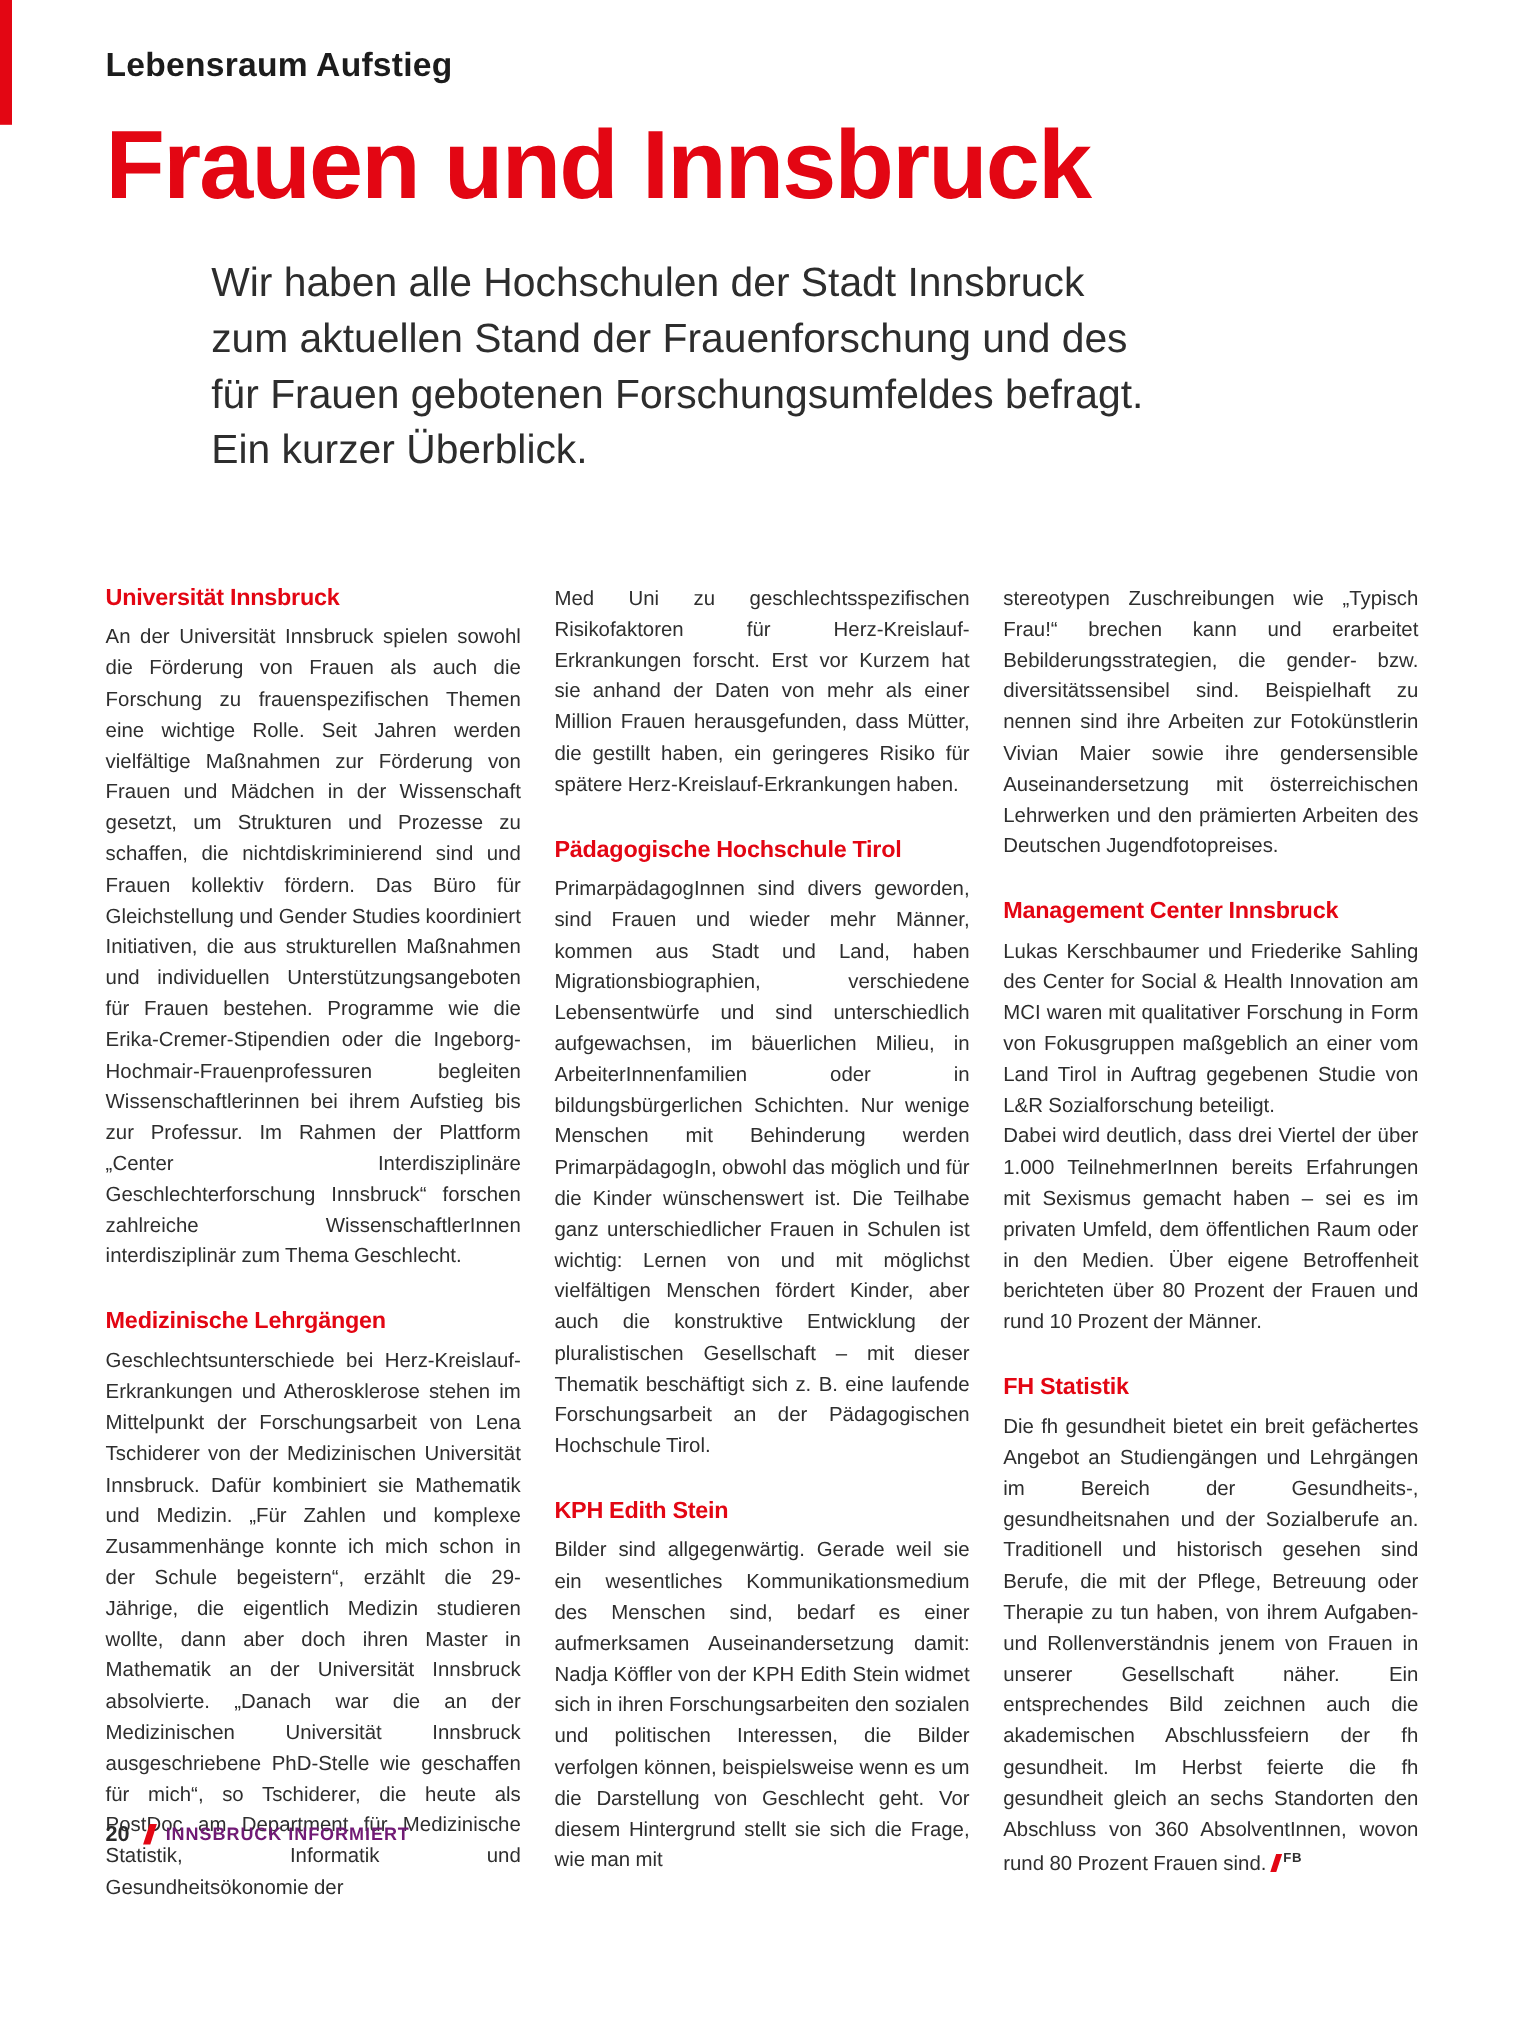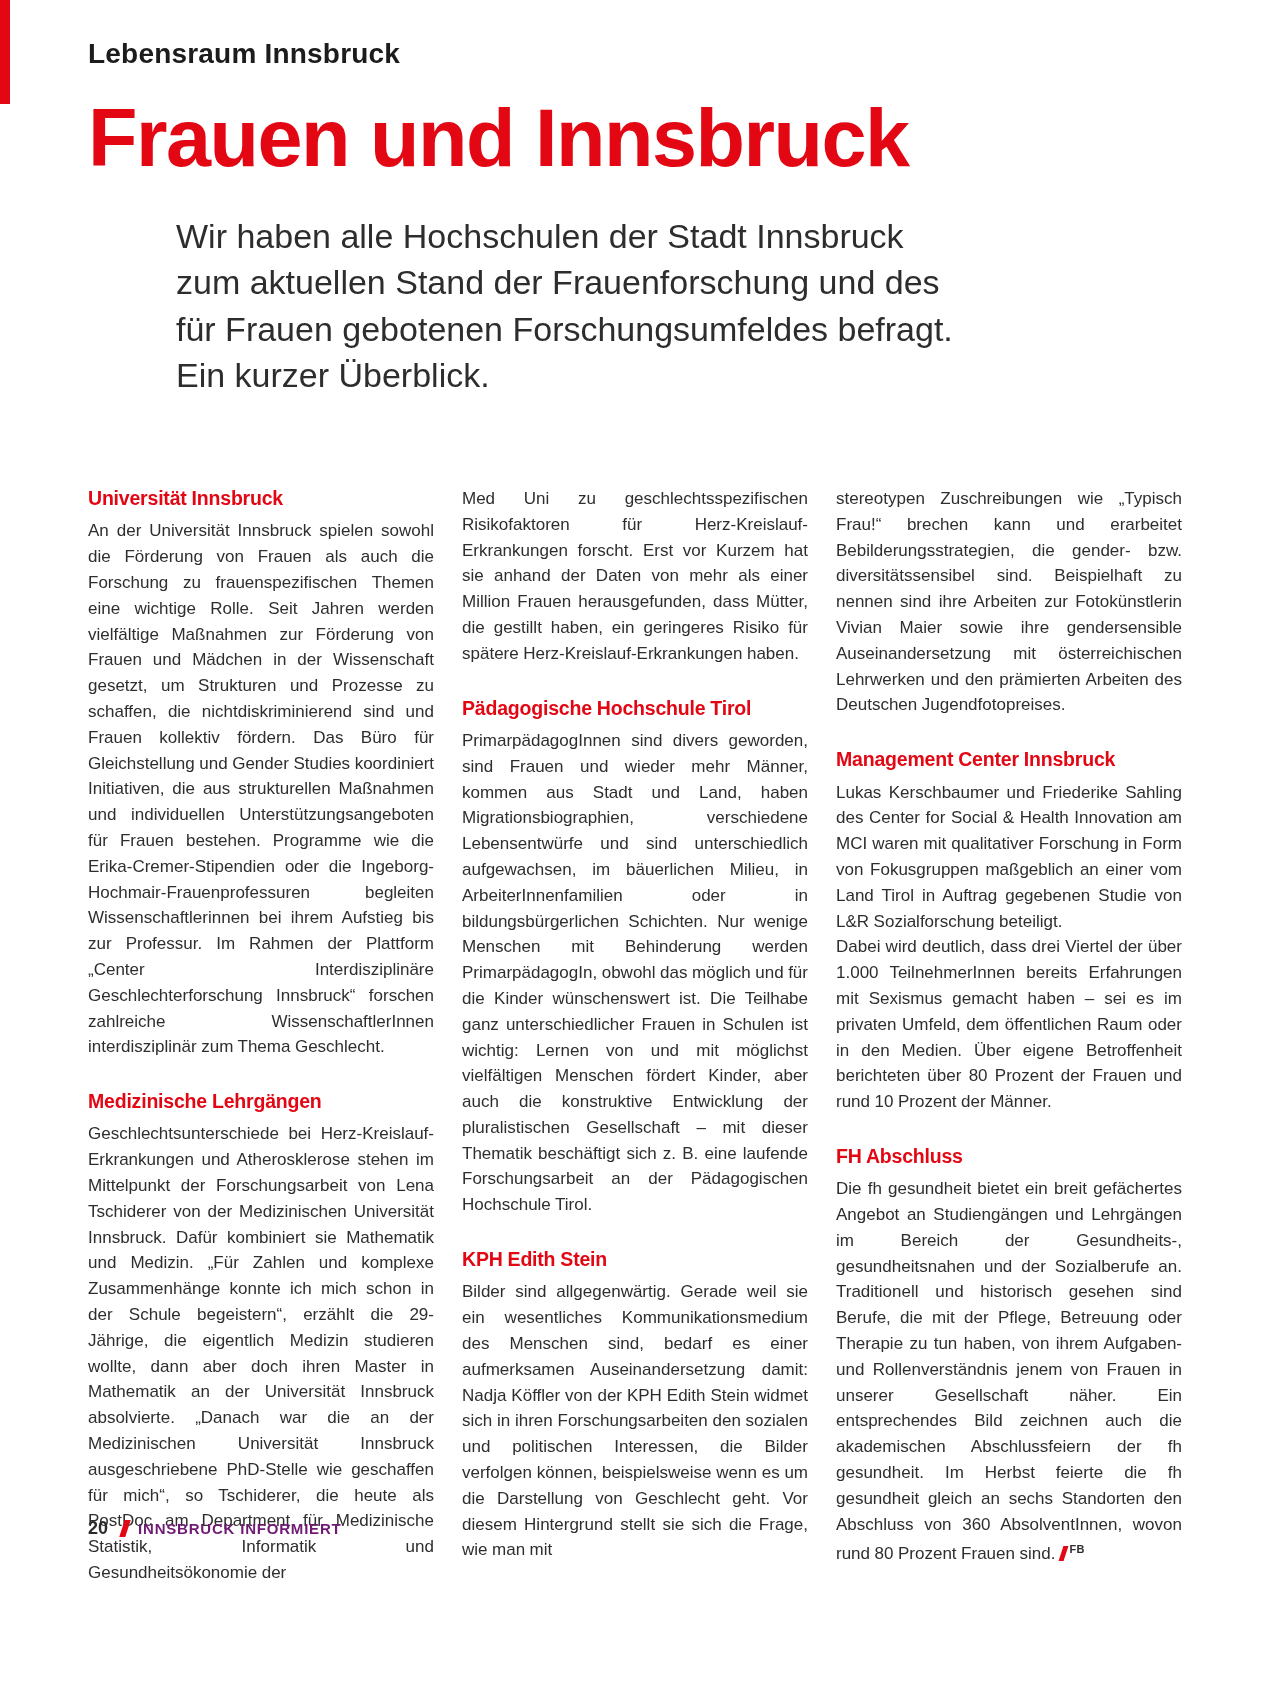--- a/index.html
+++ b/index.html
@@ -67,21 +67,21 @@
 </style>
 </head>
 <body>
 
 <div class="page">
 
   <div class="edge-bar"></div>
 
   <div class="content">
 
-    <div class="kicker">Lebensraum Innsbruck</div>
+    <div class="kicker">Lebensraum Aufstieg</div>
 
     <h1 class="title">Frauen und Innsbruck</h1>
 
     <p class="intro">Wir haben alle Hochschulen der Stadt Innsbruck zum aktuellen Stand der Frauenforschung und des für Frauen gebotenen Forschungsumfeldes befragt. Ein kurzer Überblick.</p>
 
     <div class="columns">
 
       <div class="col">
         <h3 class="first">Universität Innsbruck</h3>
         <p>An der Universität Innsbruck spielen sowohl die Förderung von Frauen als auch die Forschung zu frauenspezifischen Themen eine wichtige Rolle. Seit Jahren werden vielfältige Maßnahmen zur Förderung von Frauen und Mädchen in der Wissenschaft gesetzt, um Strukturen und Prozesse zu schaffen, die nichtdiskriminierend sind und Frauen kollektiv fördern. Das Büro für Gleichstellung und Gender Studies koordiniert Initiativen, die aus strukturellen Maßnahmen und individuellen Unterstützungsangeboten für Frauen bestehen. Programme wie die Erika-Cremer-Stipendien oder die Ingeborg-Hochmair-Frauenprofessuren begleiten Wissenschaftlerinnen bei ihrem Aufstieg bis zur Professur. Im Rahmen der Plattform „Center Interdisziplinäre Geschlechterforschung Innsbruck“ forschen zahlreiche WissenschaftlerInnen interdisziplinär zum Thema Geschlecht.</p>
@@ -95,21 +95,21 @@
         <p>PrimarpädagogInnen sind divers geworden, sind Frauen und wieder mehr Männer, kommen aus Stadt und Land, haben Migrationsbiographien, verschiedene Lebensentwürfe und sind unterschiedlich aufgewachsen, im bäuerlichen Milieu, in ArbeiterInnenfamilien oder in bildungsbürgerlichen Schichten. Nur wenige Menschen mit Behinderung werden PrimarpädagogIn, obwohl das möglich und für die Kinder wünschenswert ist. Die Teilhabe ganz unterschiedlicher Frauen in Schulen ist wichtig: Lernen von und mit möglichst vielfältigen Menschen fördert Kinder, aber auch die konstruktive Entwicklung der pluralistischen Gesellschaft – mit dieser Thematik beschäftigt sich z. B. eine laufende Forschungsarbeit an der Pädagogischen Hochschule Tirol.</p>
         <h3>KPH Edith Stein</h3>
         <p>Bilder sind allgegenwärtig. Gerade weil sie ein wesentliches Kommunikationsmedium des Menschen sind, bedarf es einer aufmerksamen Auseinandersetzung damit: Nadja Köffler von der KPH Edith Stein widmet sich in ihren Forschungsarbeiten den sozialen und politischen Interessen, die Bilder verfolgen können, beispielsweise wenn es um die Darstellung von Geschlecht geht.  Vor diesem Hintergrund stellt sie sich die Frage, wie man mit</p>
       </div>
 
       <div class="col">
         <p>stereotypen Zuschreibungen wie „Typisch Frau!“ brechen kann und erarbeitet Bebilderungsstrategien, die gender- bzw. diversitätssensibel sind. Beispielhaft zu nennen sind ihre Arbeiten zur Fotokünstlerin Vivian Maier sowie ihre gendersensible Auseinandersetzung mit österreichischen Lehrwerken und den prämierten Arbeiten des Deutschen Jugendfotopreises.</p>
         <h3>Management Center Innsbruck</h3>
         <p>Lukas Kerschbaumer und Friederike Sahling des Center for Social &amp; Health Innovation am MCI waren mit qualitativer Forschung in Form von Fokusgruppen maßgeblich an einer vom Land Tirol in Auftrag gegebenen Studie von L&amp;R Sozialforschung beteiligt.</p>
         <p>Dabei wird deutlich, dass drei Viertel der über 1.000 TeilnehmerInnen bereits Erfahrungen mit Sexismus gemacht haben – sei es im privaten Umfeld, dem öffentlichen Raum oder in den Medien. Über eigene Betroffenheit berichteten über 80 Prozent der Frauen und rund 10 Prozent der Männer.</p>
-        <h3>FH Abschluss</h3>
+        <h3>FH Statistik</h3>
         <p><span>Die fh gesundheit bietet ein breit gefächertes Angebot an Studiengängen und Lehrgängen im Bereich der Gesundheits-, gesundheitsnahen und der Sozialberufe an. Traditionell und historisch gesehen sind Berufe, die mit der Pflege, Betreuung oder Therapie zu tun haben, von ihrem Aufgaben- und Rollenverständnis jenem von Frauen in unserer Gesellschaft näher. Ein entsprechendes Bild zeichnen auch die akademischen Abschlussfeiern der fh gesundheit. Im Herbst feierte die fh gesundheit gleich an sechs Standorten den Abschluss von 360 AbsolventInnen, wovon rund 80 Prozent Frauen sind.</span><span class="sig"><span class="slash"></span><span class="initials">FB</span></span></p>
       </div>
 
     </div>
   </div>
 
   <div class="footer">
     <span class="page-num">20</span>
     <span class="slash"></span>
     <span class="magazine">INNSBRUCK INFORMIERT</span>

